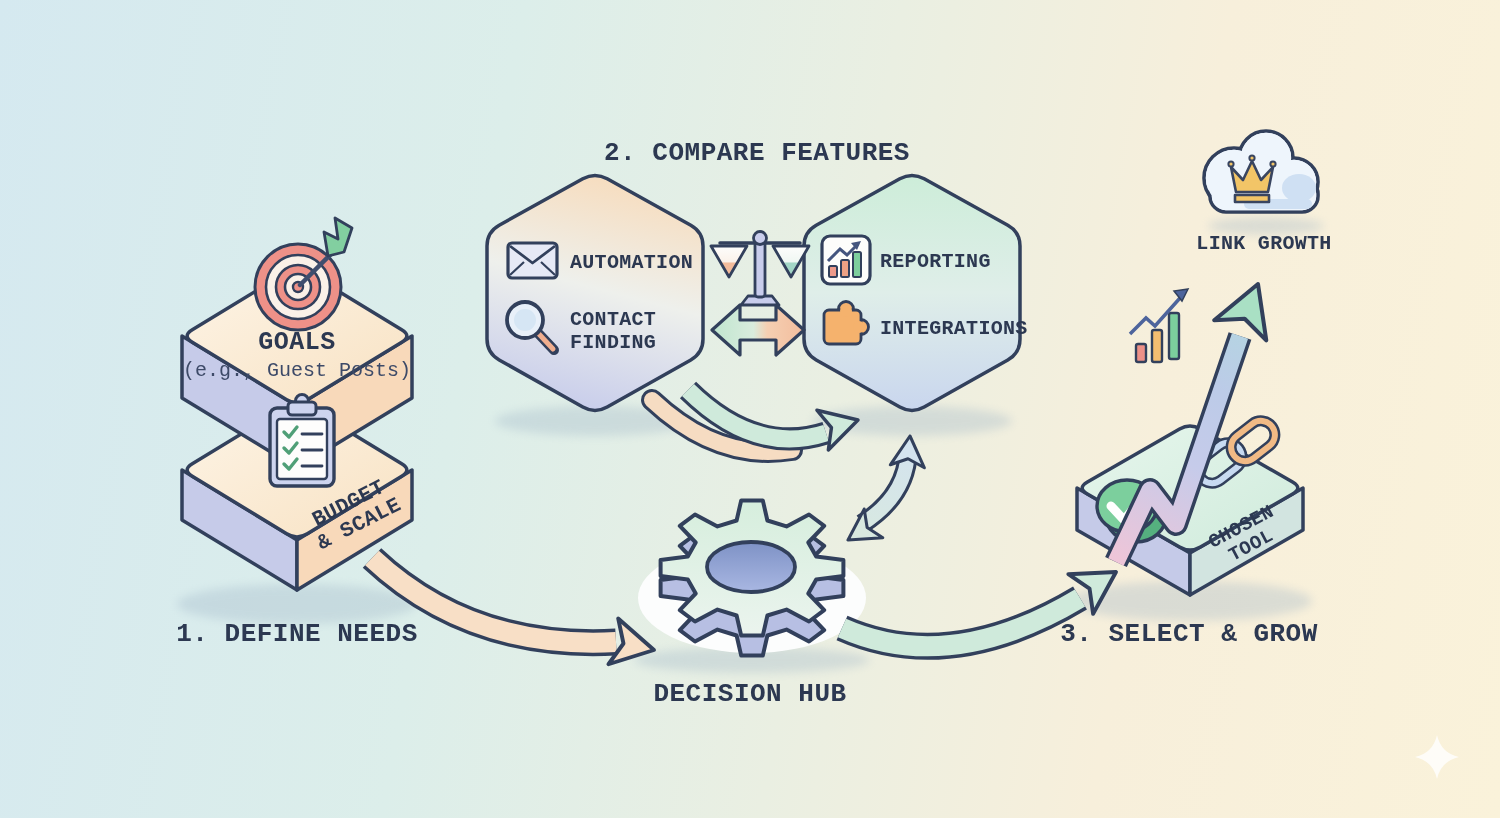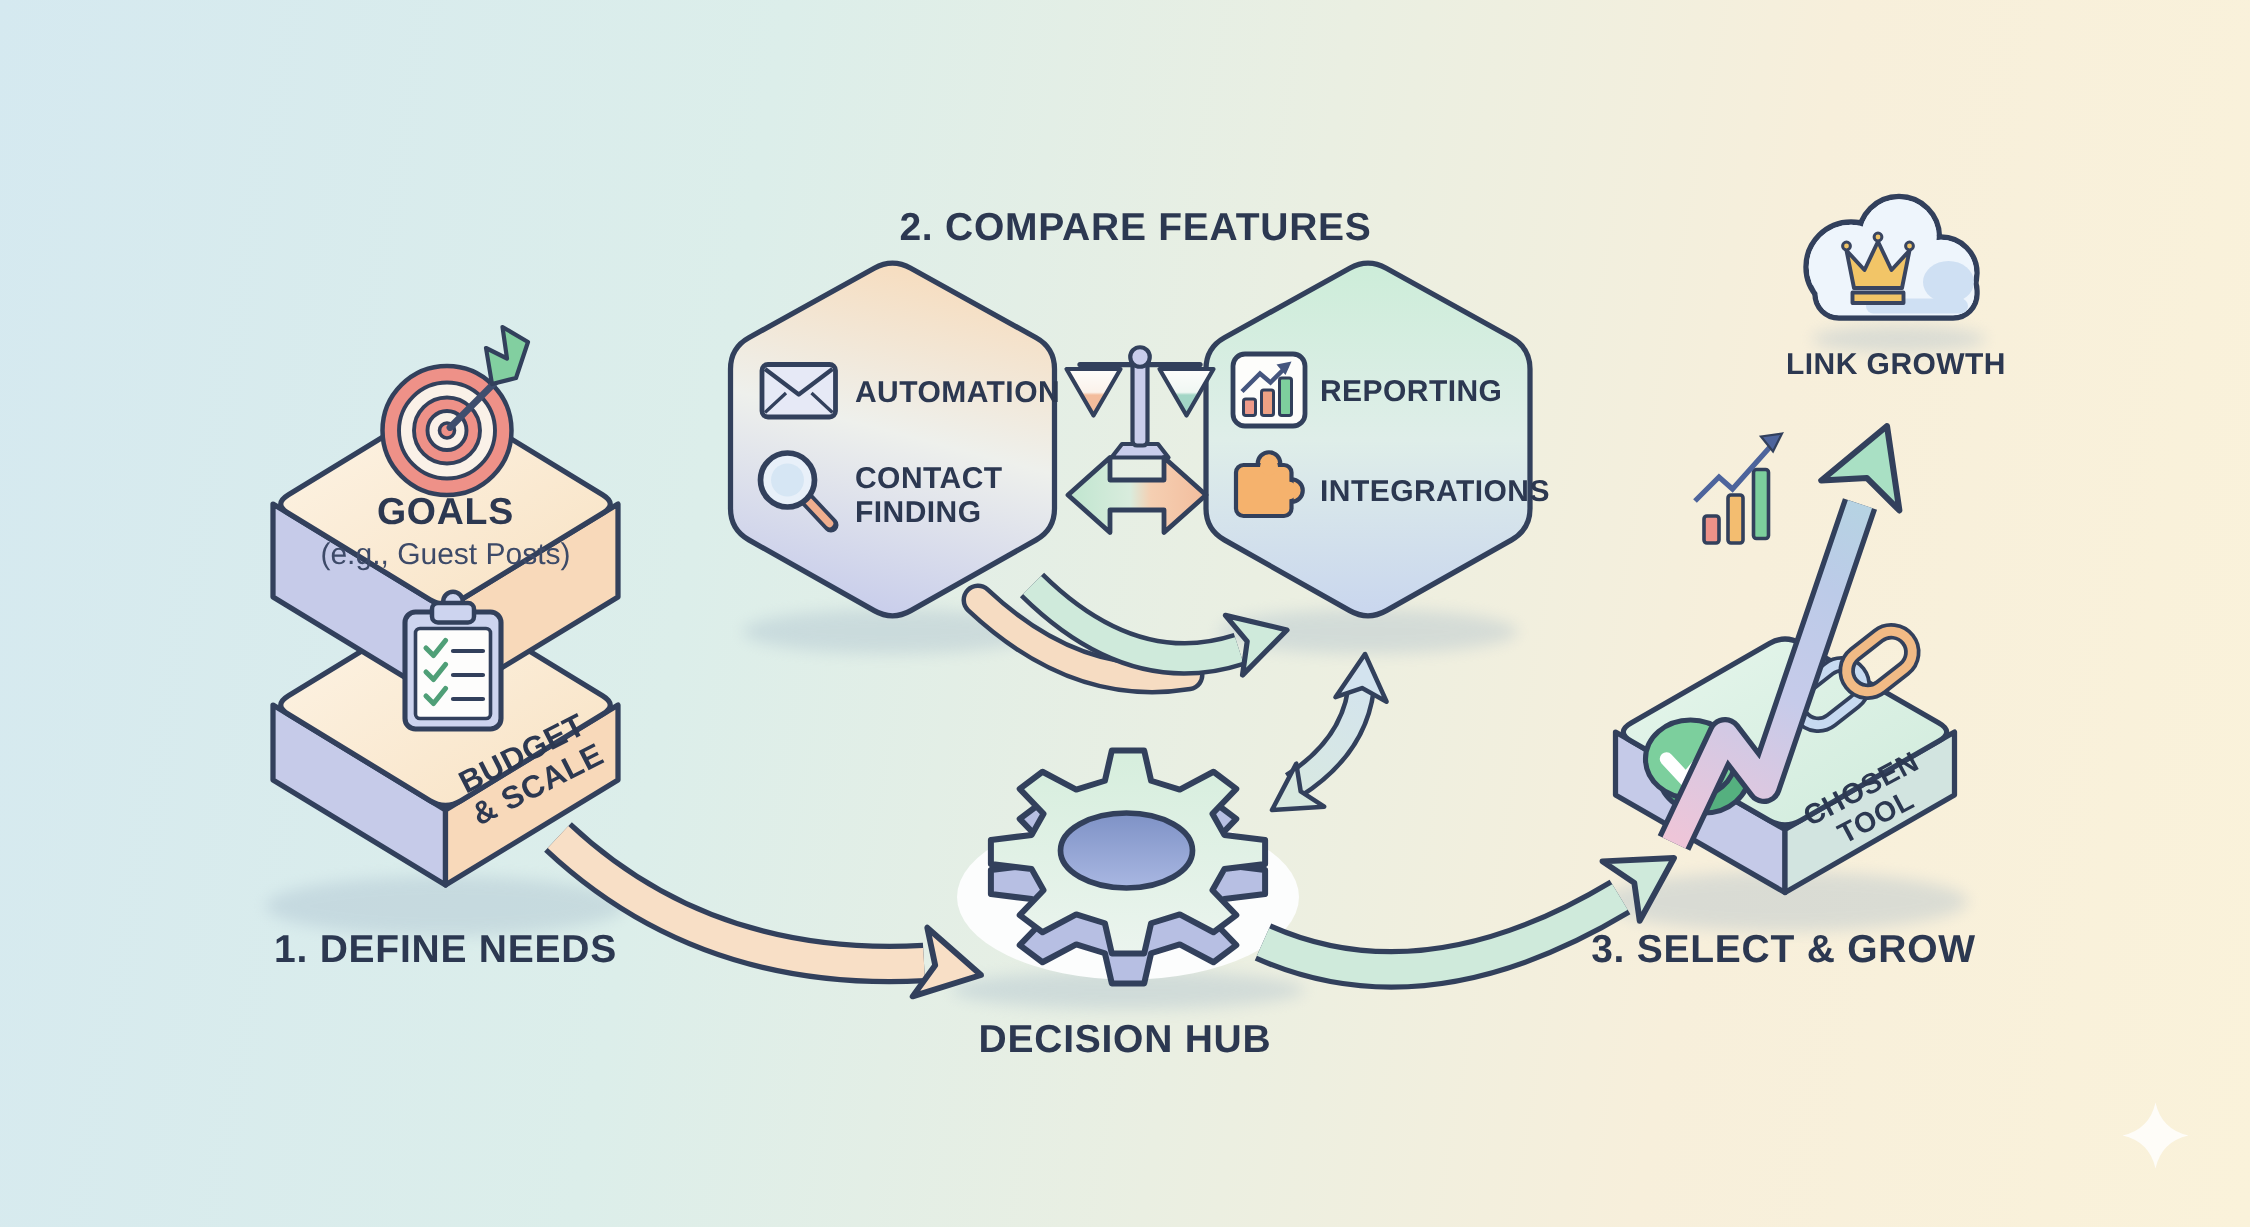--- a/index.html
+++ b/index.html
@@ -1,21 +1,21 @@
 <!DOCTYPE html>
 <html><head>
 <meta charset="utf-8">
 <style>
   html,body{margin:0;padding:0;}
   body{
     width:1500px;height:818px;overflow:hidden;
     font-family:"Liberation Sans",sans-serif;
     background:linear-gradient(100deg,#d5e9f0 0%,#dceeea 32%,#eaefe2 55%,#f7efdb 75%,#faf2da 100%);
   }
-  .stage{position:relative;width:1244px;height:818px;}
+  .stage{position:relative;width:1244px;height:818px;font-family:Liberation Mono, monospace;}
   svg{position:absolute;left:0;top:0;}
   text{fill:#2c3851;}
   .t-step{font-weight:700;font-size:26px;letter-spacing:.5px;}
   .t-hub{font-weight:700;font-size:26px;letter-spacing:.5px;}
   .t-node{font-weight:700;font-size:25px;letter-spacing:.5px;}
   .t-sub{font-weight:400;font-size:20px;fill:#3d4a68;}
   .t-feat{font-weight:700;font-size:20px;letter-spacing:.3px;}
   .t-face{font-weight:700;font-size:21px;letter-spacing:.4px;}
   .t-face2{font-weight:700;font-size:19px;letter-spacing:.4px;}
   .t-cloud{font-weight:700;font-size:20px;letter-spacing:.3px;}

